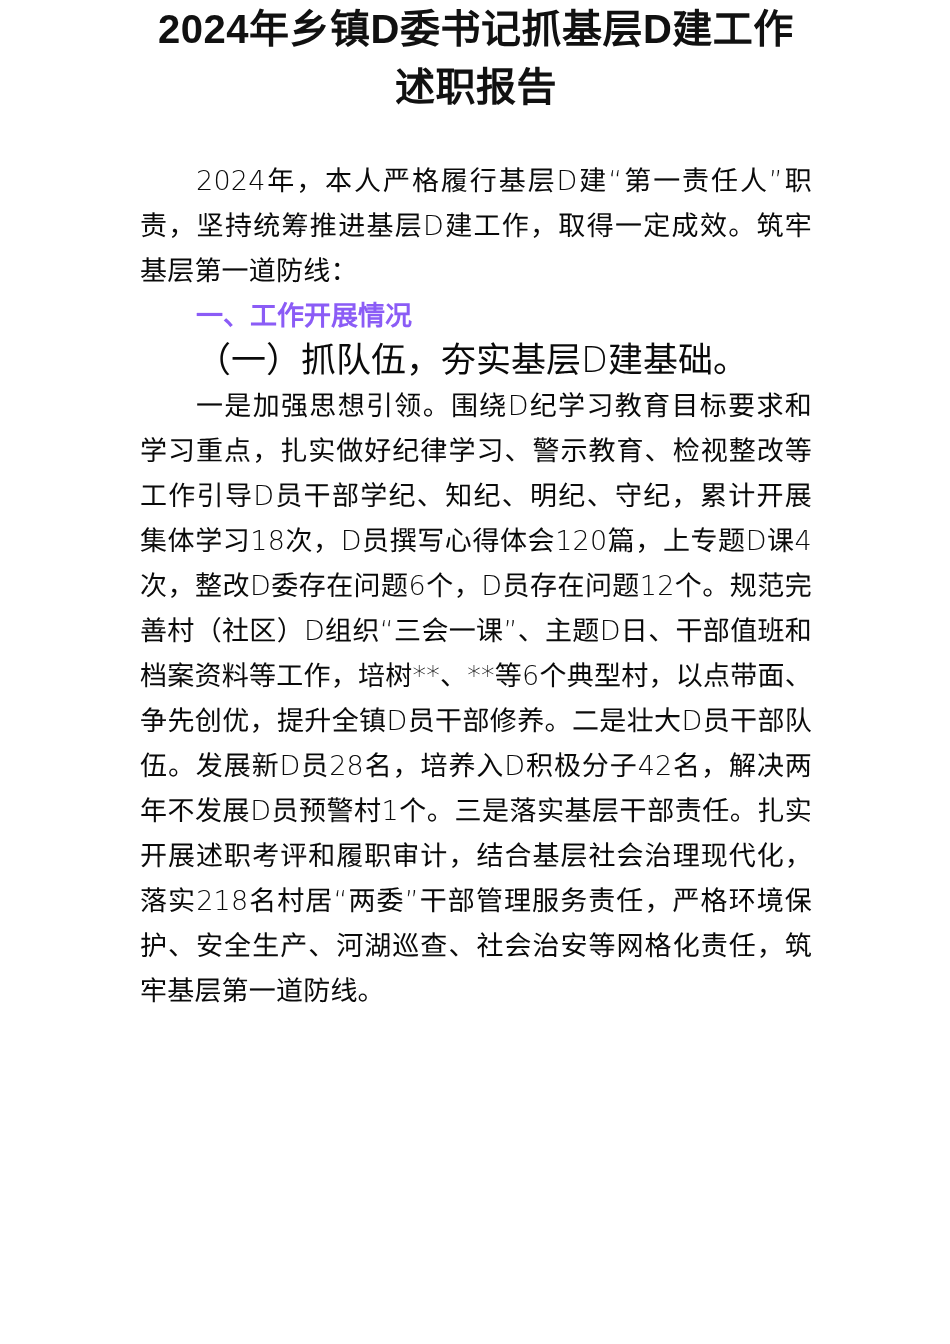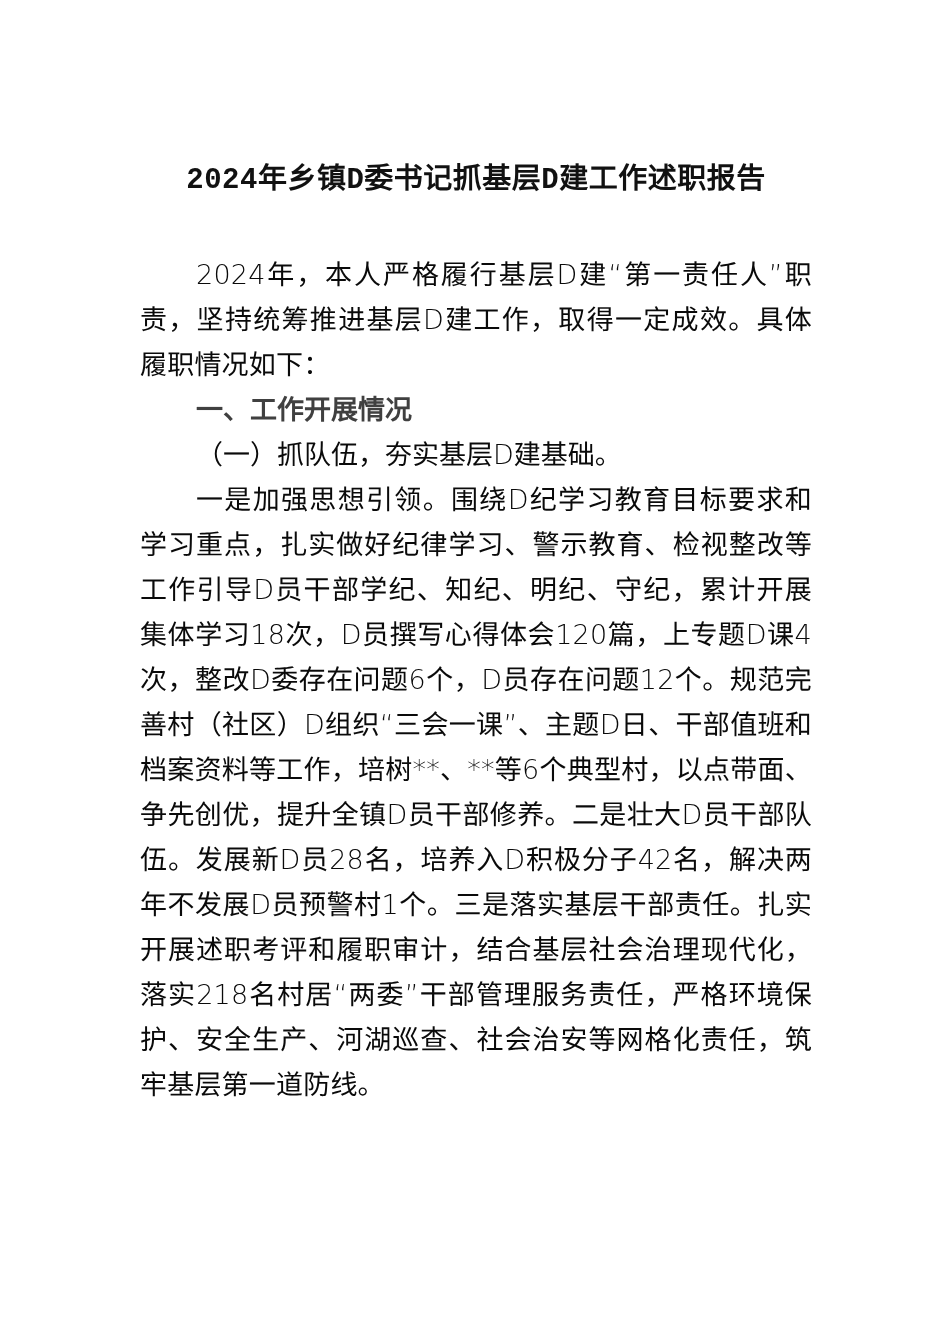--- a/index.html
+++ b/index.html
@@ -29,24 +29,23 @@
   .doc-body {
     position: absolute;
     left: 140px;
     top: 0;
     width: 672px;
   }
 
   
   .doc-title {
     margin: 0;
-    padding-top: 152px;
-    font-family: Liberation Mono, monospace;
+    font-family: Liberation Sans, sans-serif;
     font-weight: 700;
-    font-size: 29px;
+    font-size: 40px;
     line-height: 58px;
     text-align: center;
     letter-spacing: 0.5px;
     color: #111111;
   }
 
   
   .para {
     margin: 0;
     font-family: "DejaVu Sans", "Liberation Sans", sans-serif;
@@ -66,43 +65,43 @@
 
   
   .heading-1 {
     margin: 0;
     font-family: "DejaVu Sans", "Liberation Sans", sans-serif;
     font-weight: 700;
     font-size: 27px;
     line-height: 45px;
     text-indent: 56px;
     letter-spacing: 0px;
-    color: #404040;
+    color: #8b5cf6;
   }
 
   
   .heading-2 {
     margin: 0;
     font-family: "DejaVu Sans", "Liberation Sans", sans-serif;
-    font-size: 27px;
+    font-size: 35px;
     line-height: 45px;
     text-indent: 56px;
     color: #0a0a0a;
     font-weight: 350;
   }
 </style>
 </head>
 <body>
 
 <div class="page">
   <div class="doc-body">
 
     <h1 class="doc-title">2024年乡镇D委书记抓基层D建工作述职报告</h1>
 
-    <p class="para lead">2024年，本人严格履行基层D建“第一责任人”职责，坚持统筹推进基层D建工作，取得一定成效。具体履职情况如下：</p>
+    <p class="para lead">2024年，本人严格履行基层D建“第一责任人”职责，坚持统筹推进基层D建工作，取得一定成效。筑牢基层第一道防线：</p>
 
     <h2 class="heading-1">一、工作开展情况</h2>
 
     <h3 class="heading-2">（一）抓队伍，夯实基层D建基础。</h3>
 
     <p class="para">一是加强思想引领。围绕D纪学习教育目标要求和学习重点，扎实做好纪律学习、警示教育、检视整改等工作引导D员干部学纪、知纪、明纪、守纪，累计开展集体学习18次，D员撰写心得体会120篇，上专题D课4次，整改D委存在问题6个，D员存在问题12个。规范完善村（社区）D组织“三会一课”、主题D日、干部值班和档案资料等工作，培树**、**等6个典型村，以点带面、争先创优，提升全镇D员干部修养。二是壮大D员干部队伍。发展新D员28名，培养入D积极分子42名，解决两年不发展D员预警村1个。三是落实基层干部责任。扎实开展述职考评和履职审计，结合基层社会治理现代化，落实218名村居“两委”干部管理服务责任，严格环境保护、安全生产、河湖巡查、社会治安等网格化责任，筑牢基层第一道防线。</p>
 
 
   </div>
 </div>

